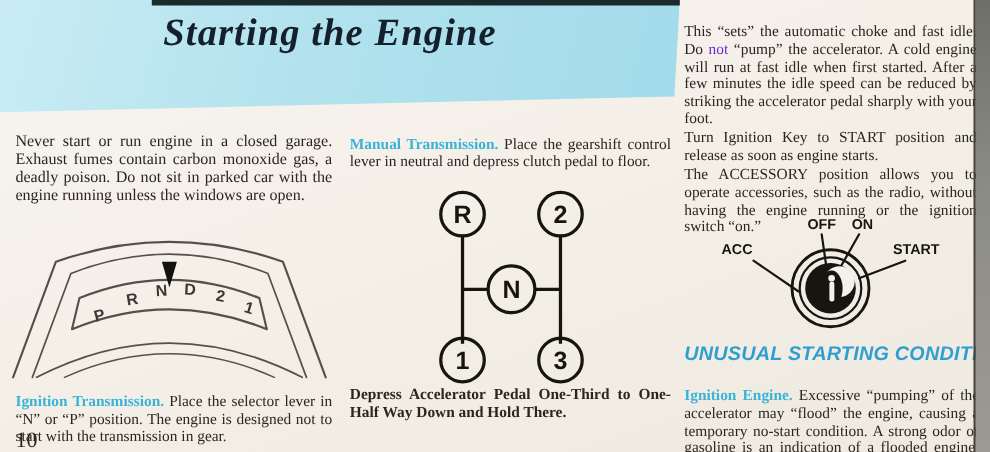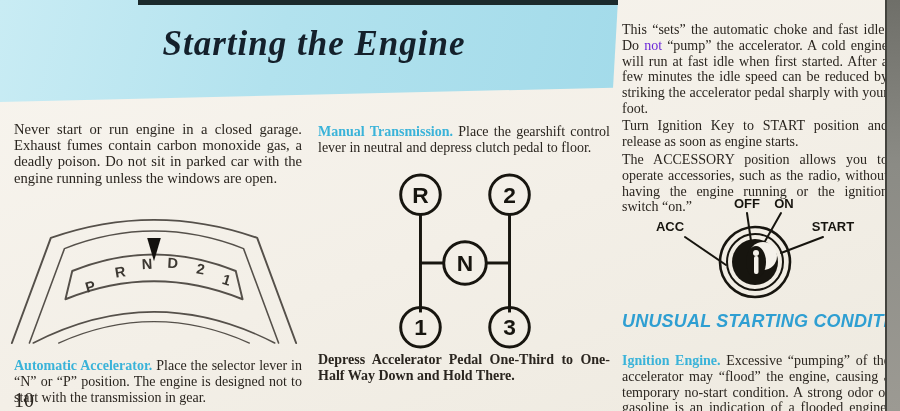--- a/index.html
+++ b/index.html
@@ -5,21 +5,21 @@
   html,body{margin:0;padding:0;}
   body{width:900px;height:411px;overflow:hidden;position:relative;
        background:linear-gradient(160deg,#f8f5ef 0%,#f3efe7 55%,#eeeae0 100%);
        font-family:"Liberation Serif",serif;}
   .abs{position:absolute;}
   
   .banner{left:0;top:0;width:618px;height:102px;
           background:linear-gradient(105deg,#c9ecf4 0%,#b2e2ee 45%,#a3dbea 100%);
           clip-path:polygon(0 0,100% 0,99.2% 86%,0 100%);}
   .top-bar{left:138px;top:0;width:480px;height:5px;background:#1b2a2c;}
-  .title{left:130px;top:10px;width:340px;margin:14px;text-align:center;
+  .title{left:130px;top:10px;width:340px;margin:0;text-align:center;
          font-family:"Liberation Serif",serif;font-style:italic;font-weight:700;
          font-size:35px;color:#14202b;letter-spacing:1px;}
   
   .para{font-size:14px;line-height:15.8px;text-align:justify;color:#2a251f;}
   .bold{font-weight:400;font-size:14.6px;line-height:16.4px;}
   .accent{color:#3ab3d9;font-weight:700;margin-top:32px;}
   .blue-word{color:#6d28d9;}
   .section-heading{font-family:"Liberation Sans",sans-serif;font-style:italic;
          font-weight:700;font-size:18px;color:#2f9fd2;white-space:nowrap;letter-spacing:.2px;}
   .page-num{font-size:20px;color:#2a251f;}
@@ -50,21 +50,21 @@
     <text x="86" y="97" transform="rotate(-16 86 97)">P</text>
     <text x="116" y="82" transform="rotate(-9 116 82)">R</text>
     <text x="143" y="74" transform="rotate(-3 143 74)">N</text>
     <text x="169" y="73" transform="rotate(3 169 73)">D</text>
     <text x="197" y="79" transform="rotate(10 197 79)">2</text>
     <text x="223" y="90" transform="rotate(17 223 90)">1</text>
   </g>
   <path d="M 143 42 L 157 42 L 150 66 Z" fill="#14120f"></path>
 </svg>
 
-<p class="abs para" style="left:14px;top:344px;width:288px;"><span class="accent">Automatic Accelerator.</span> <span>Place the selector lever in “N” or “P” position. The engine is designed not to start with the transmission in gear.</span></p>
+<p class="abs para" style="left:14px;top:344px;width:288px;"><span class="accent">Ignition Transmission.</span> <span>Place the selector lever in “N” or “P” position. The engine is designed not to start with the transmission in gear.</span></p>
 
 <div class="abs page-num" style="left:14px;top:389px;">10</div>
 
 <p class="abs para" style="left:318px;top:110px;width:292px;"><span class="accent">Manual Transmission.</span> <span>Place the gearshift control lever in neutral and depress clutch pedal to floor.</span></p>
 
 <svg class="abs" style="left:366px;top:168px;" width="198" height="186" viewBox="0 0 200 188">
   <g stroke="#17150f" stroke-width="3" fill="none">
     <line x1="55" y1="46" x2="55" y2="146"></line>
     <line x1="145" y1="46" x2="145" y2="146"></line>
     <line x1="55" y1="96" x2="79" y2="96"></line>

